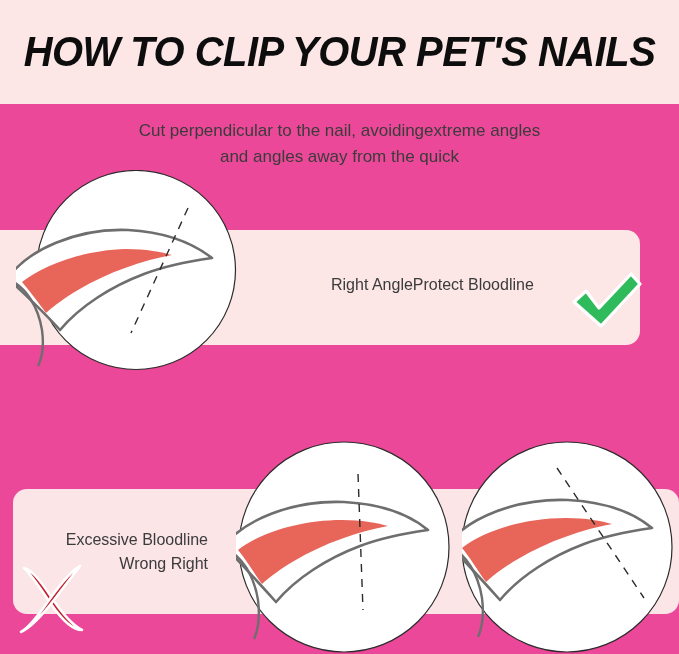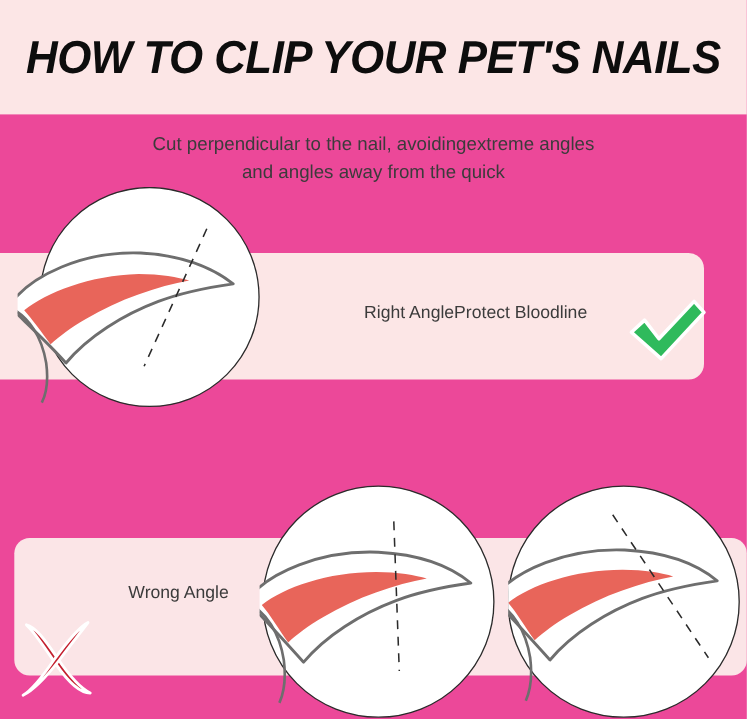--- a/index.html
+++ b/index.html
@@ -160,21 +160,22 @@
     <line x1="172" y1="38" x2="115" y2="163" stroke="#2b2b2b" stroke-width="1.4" stroke-dasharray="8 7"></line>
   </svg>
 
   <svg class="mark-check" viewBox="0 0 72 64">
     <path d="M4 34 L16 23 L29 40 L61 6 L70 16 L31 58 Z" fill="#2fba5c" stroke="#ffffff" stroke-width="3.2" stroke-linejoin="round"></path>
   </svg>
 
   <div class="band-bottom"></div>
 
   <div class="label-bottom">
-    <span>Wrong Angle</span>
+    <span>Excessive Bloodline</span>
+    <span>Wrong Right</span>
   </div>
 
   <svg class="mark-cross" viewBox="0 0 68 72">
     <path d="M6 6 C 14 8, 22 18, 34 36 C 46 54, 56 64, 64 68
              C 54 68, 44 58, 33 42 C 22 26, 13 12, 6 6 Z" fill="#c4202f" stroke="#ffffff" stroke-width="2.6" stroke-linejoin="round"></path>
     <path d="M62 4 C 56 12, 48 22, 36 38 C 22 56, 12 66, 3 70
              C 10 66, 20 54, 31 38 C 44 20, 54 8, 62 4 Z" fill="#c4202f" stroke="#ffffff" stroke-width="2.6" stroke-linejoin="round"></path>
   </svg>
 
   <svg class="nail-fig fig-mid" viewBox="0 0 215 214">

